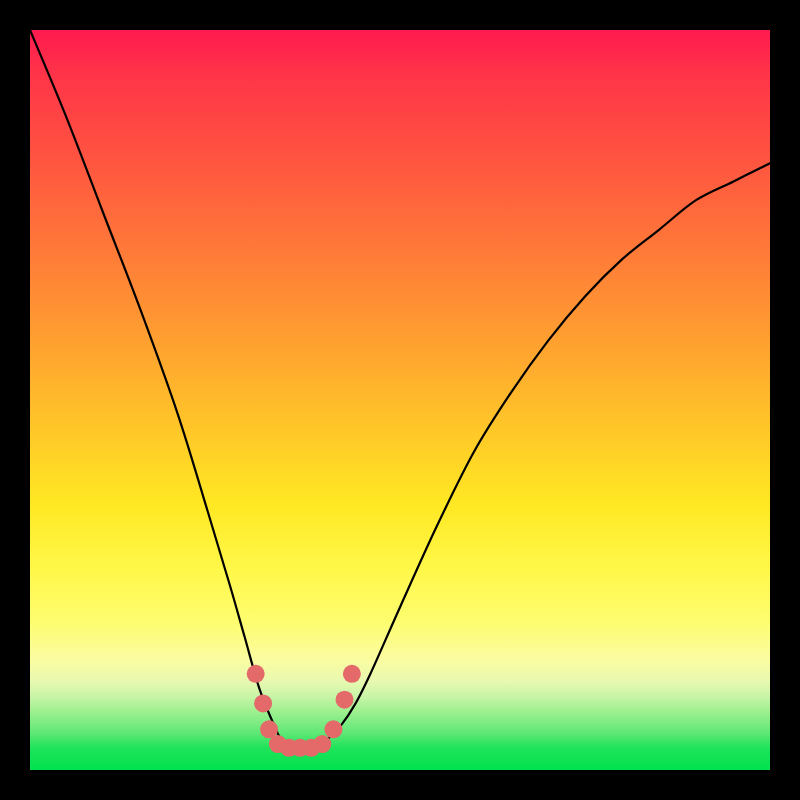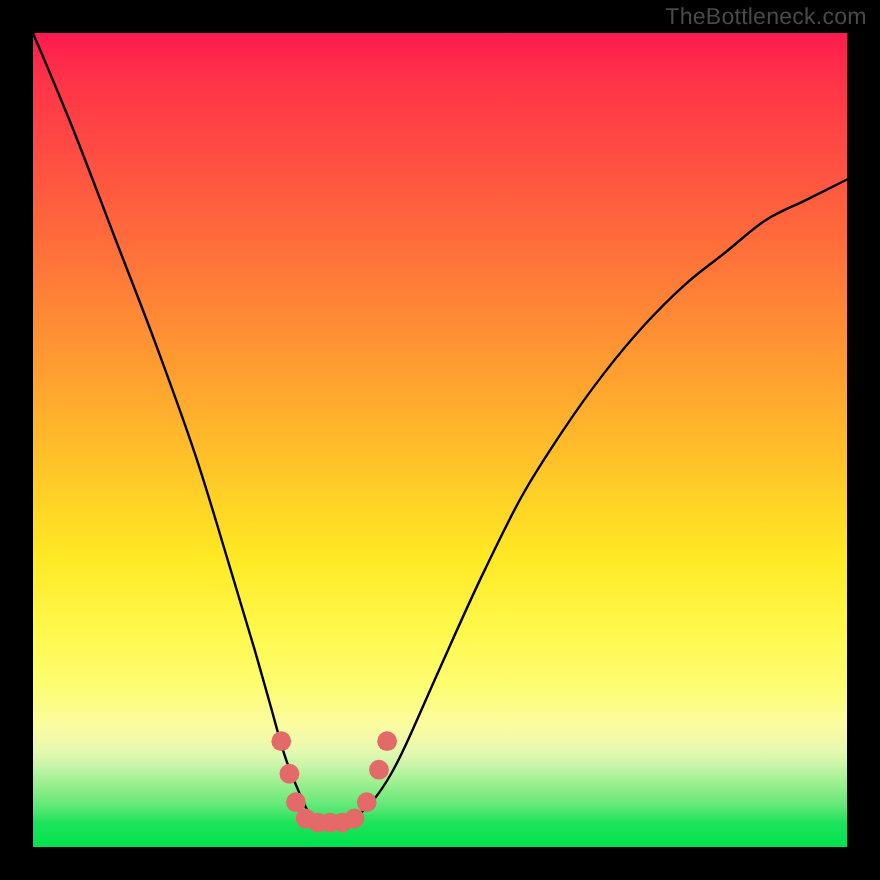--- a/index.html
+++ b/index.html
@@ -61,21 +61,20 @@
     font-size: 21px;
     letter-spacing: 0.2px;
     font-weight: 400;
   }
 </style>
 </head>
 <body>
 
 <div class="frame">
 
-  <div class="watermark">TheBottleneck.com</div>
 
   <div class="plot">
     <div class="gradient"></div>
 
     <svg viewBox="0 0 740 740" preserveAspectRatio="none">
 
       <path id="curve-path" fill="none" stroke="#000" stroke-width="2.2" stroke-linecap="round" stroke-linejoin="round" d="M 0 0 C 6.166666666666667 14.799999999999992, 24.666666666666664 57.966666666666626, 37 88.79999999999995 C 49.333333333333336 119.63333333333328, 61.666666666666664 152.93333333333334, 74 185 C 86.33333333333333 217.06666666666666, 98.66666666666667 247.89999999999998, 111 281.2 C 123.33333333333333 314.5, 136.9 351.5, 148 384.8 C 159.1 418.1, 168.96666666666667 452.6333333333333, 177.6 481 C 186.23333333333332 509.3666666666667, 193.63333333333335 534.0333333333333, 199.8 555 C 205.96666666666667 575.9666666666667, 209.66666666666666 589.5333333333333, 214.6 606.8 C 219.53333333333333 624.0666666666666, 224.46666666666667 643.8, 229.4 658.6 C 234.33333333333334 673.4000000000001, 240.5 686.9666666666667, 244.20000000000002 695.6 C 247.90000000000003 704.2333333333333, 249.13333333333335 706.7, 251.60000000000002 710.4 C 254.0666666666667 714.0999999999999, 256.53333333333336 716.5666666666666, 259 717.8 C 261.46666666666664 719.0333333333333, 262.7 717.8, 266.4 717.8 C 270.09999999999997 717.8, 276.26666666666665 719.0333333333333, 281.2 717.8 C 286.1333333333333 716.5666666666666, 291.06666666666666 714.0999999999999, 296 710.4 C 300.93333333333334 706.7, 305.8666666666667 701.7666666666667, 310.8 695.6 C 315.73333333333335 689.4333333333334, 320.6666666666667 682.0333333333333, 325.6 673.4 C 330.53333333333336 664.7666666666667, 333.00000000000006 659.8333333333333, 340.40000000000003 643.8 C 347.8 627.7666666666667, 358.9 601.8666666666667, 370 577.2 C 381.1 552.5333333333334, 394.66666666666674 521.6999999999999, 407.00000000000006 495.79999999999995 C 419.33333333333337 469.9, 431.6666666666667 444, 444 421.8 C 456.3333333333333 399.6, 468.6666666666667 381.09999999999997, 481 362.59999999999997 C 493.3333333333333 344.09999999999997, 505.6666666666667 326.83333333333337, 518 310.8 C 530.3333333333334 294.76666666666665, 542.6666666666666 279.96666666666664, 555 266.4 C 567.3333333333334 252.83333333333331, 579.6666666666666 240.50000000000003, 592 229.40000000000003 C 604.3333333333334 218.30000000000004, 616.6666666666666 209.66666666666674, 629 199.80000000000007 C 641.3333333333334 189.9333333333334, 653.6666666666666 178.2166666666666, 666 170.19999999999993 C 678.3333333333334 162.18333333333325, 690.6666666666666 157.8666666666666, 703 151.69999999999993 C 715.3333333333334 145.53333333333327, 733.8333333333334 136.28333333333336, 740 133.20000000000005"></path>
 
       <g id="dots">
           <circle cx="225.7" cy="643.8" r="9" fill="#e46a6a"></circle>

